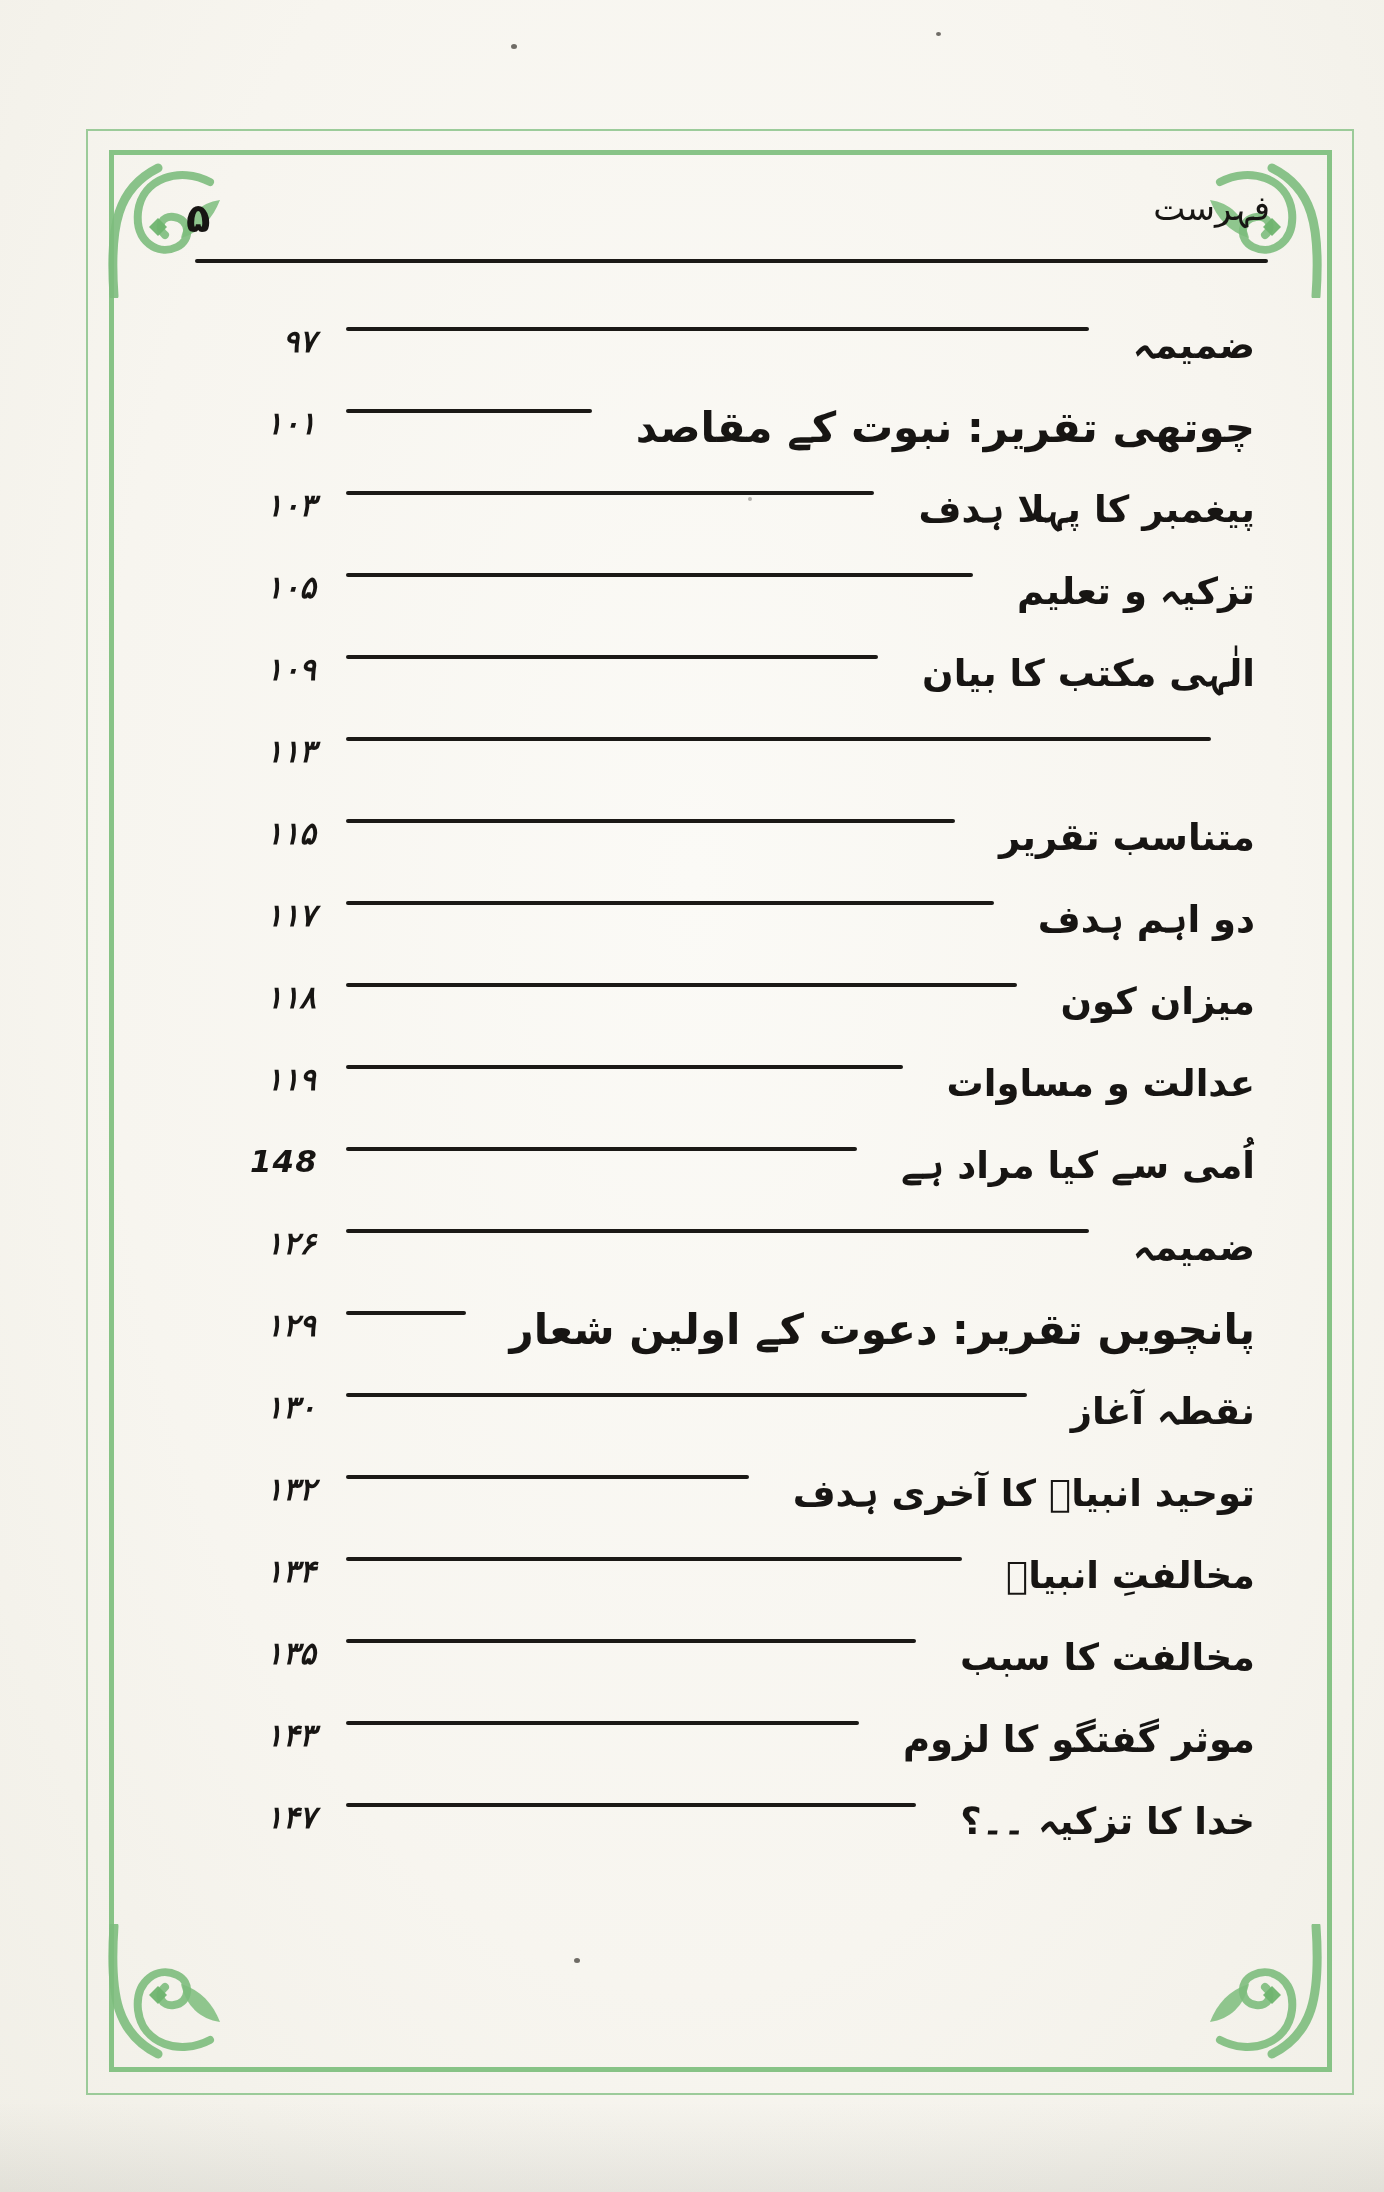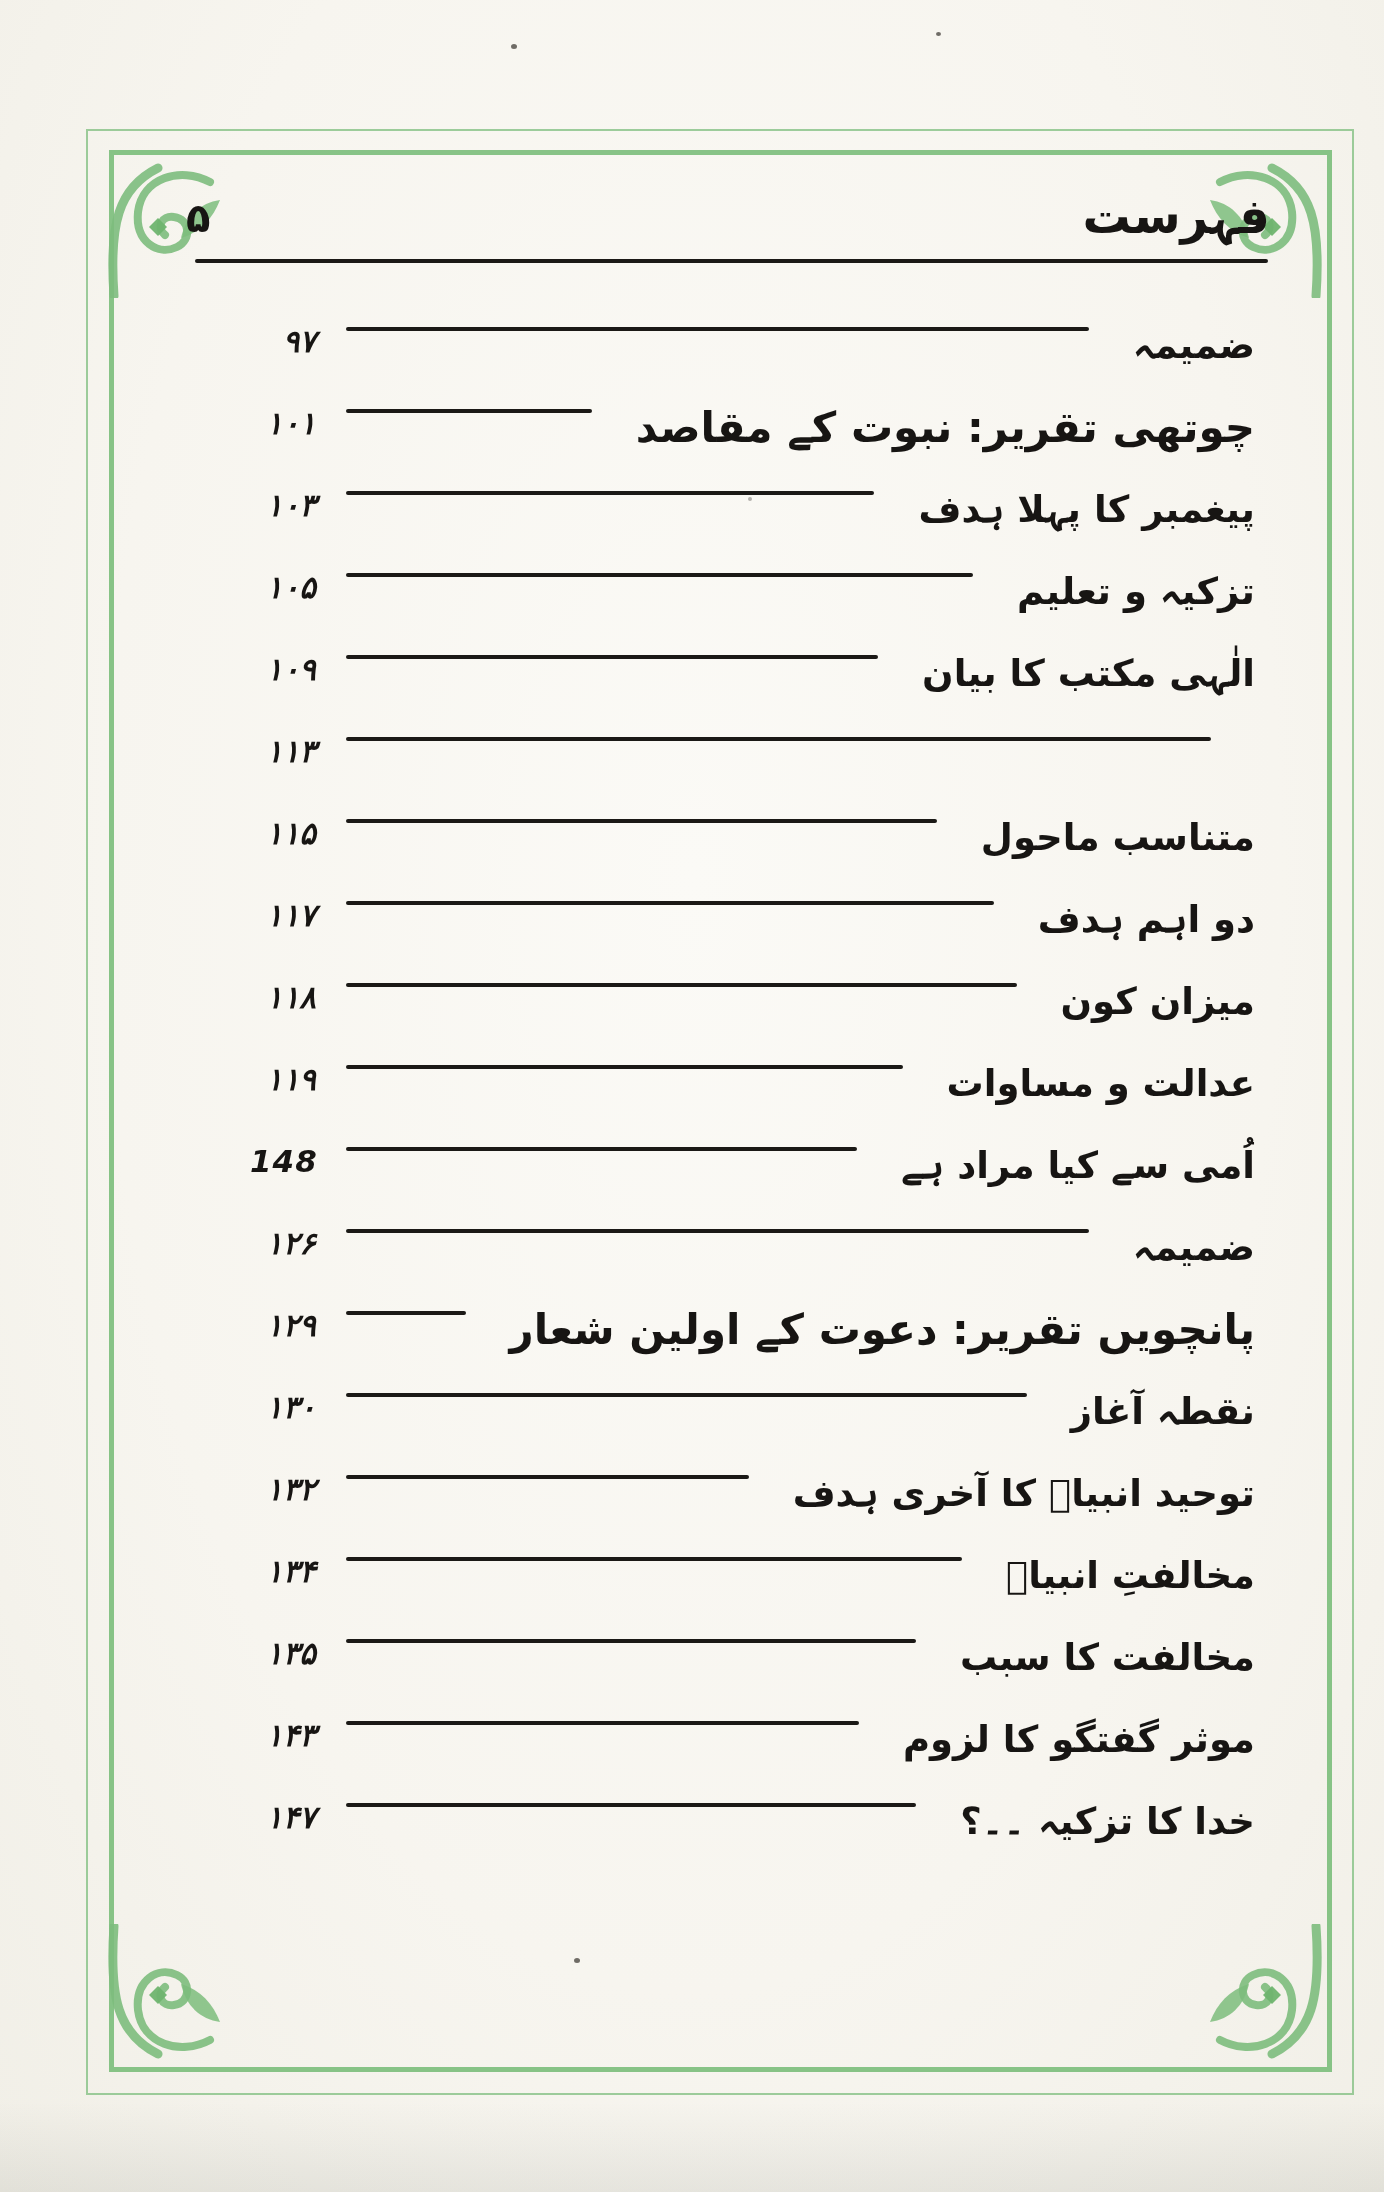--- a/index.html
+++ b/index.html
@@ -33,21 +33,21 @@
   .corner.tr{right:50px;top:148px;transform:scaleX(-1);}
   .corner.bl{left:96px;bottom:118px;transform:scaleY(-1);}
   .corner.br{right:50px;bottom:118px;transform:scale(-1,-1);}
   
   .folio{
     position:absolute;left:186px;top:198px;
     font-size:40px;font-weight:bold;line-height:1;
   }
   .heading{
     position:absolute;right:114px;top:190px;
-    font-size:48px;font-weight:bold;line-height:1.1;
+    font-size:34px;font-weight:normal;line-height:1.1;
     direction:rtl;
     margin-left:37px;
   }
   .header-rule{
     position:absolute;left:195px;top:259px;width:1073px;height:4px;
     background:#1b1916;border-radius:2px;
   }
   
   .toc{
     position:absolute;left:250px;top:296px;width:1005px;
@@ -157,21 +157,21 @@
         <div class="toc-line"></div>
         <div class="toc-title">الٰہی مکتب کا بیان</div>
       </div>
       <div class="toc-row">
         <div class="toc-num">۱۱۳</div>
         <div class="toc-line"></div>
       </div>
       <div class="toc-row">
         <div class="toc-num">۱۱۵</div>
         <div class="toc-line"></div>
-        <div class="toc-title">متناسب ماحول</div>
+        <div class="toc-title">متناسب تقریر</div>
       </div>
       <div class="toc-row">
         <div class="toc-num">۱۱۷</div>
         <div class="toc-line"></div>
         <div class="toc-title">دو اہم ہدف</div>
       </div>
       <div class="toc-row">
         <div class="toc-num">۱۱۸</div>
         <div class="toc-line"></div>
         <div class="toc-title">میزان کون</div>

